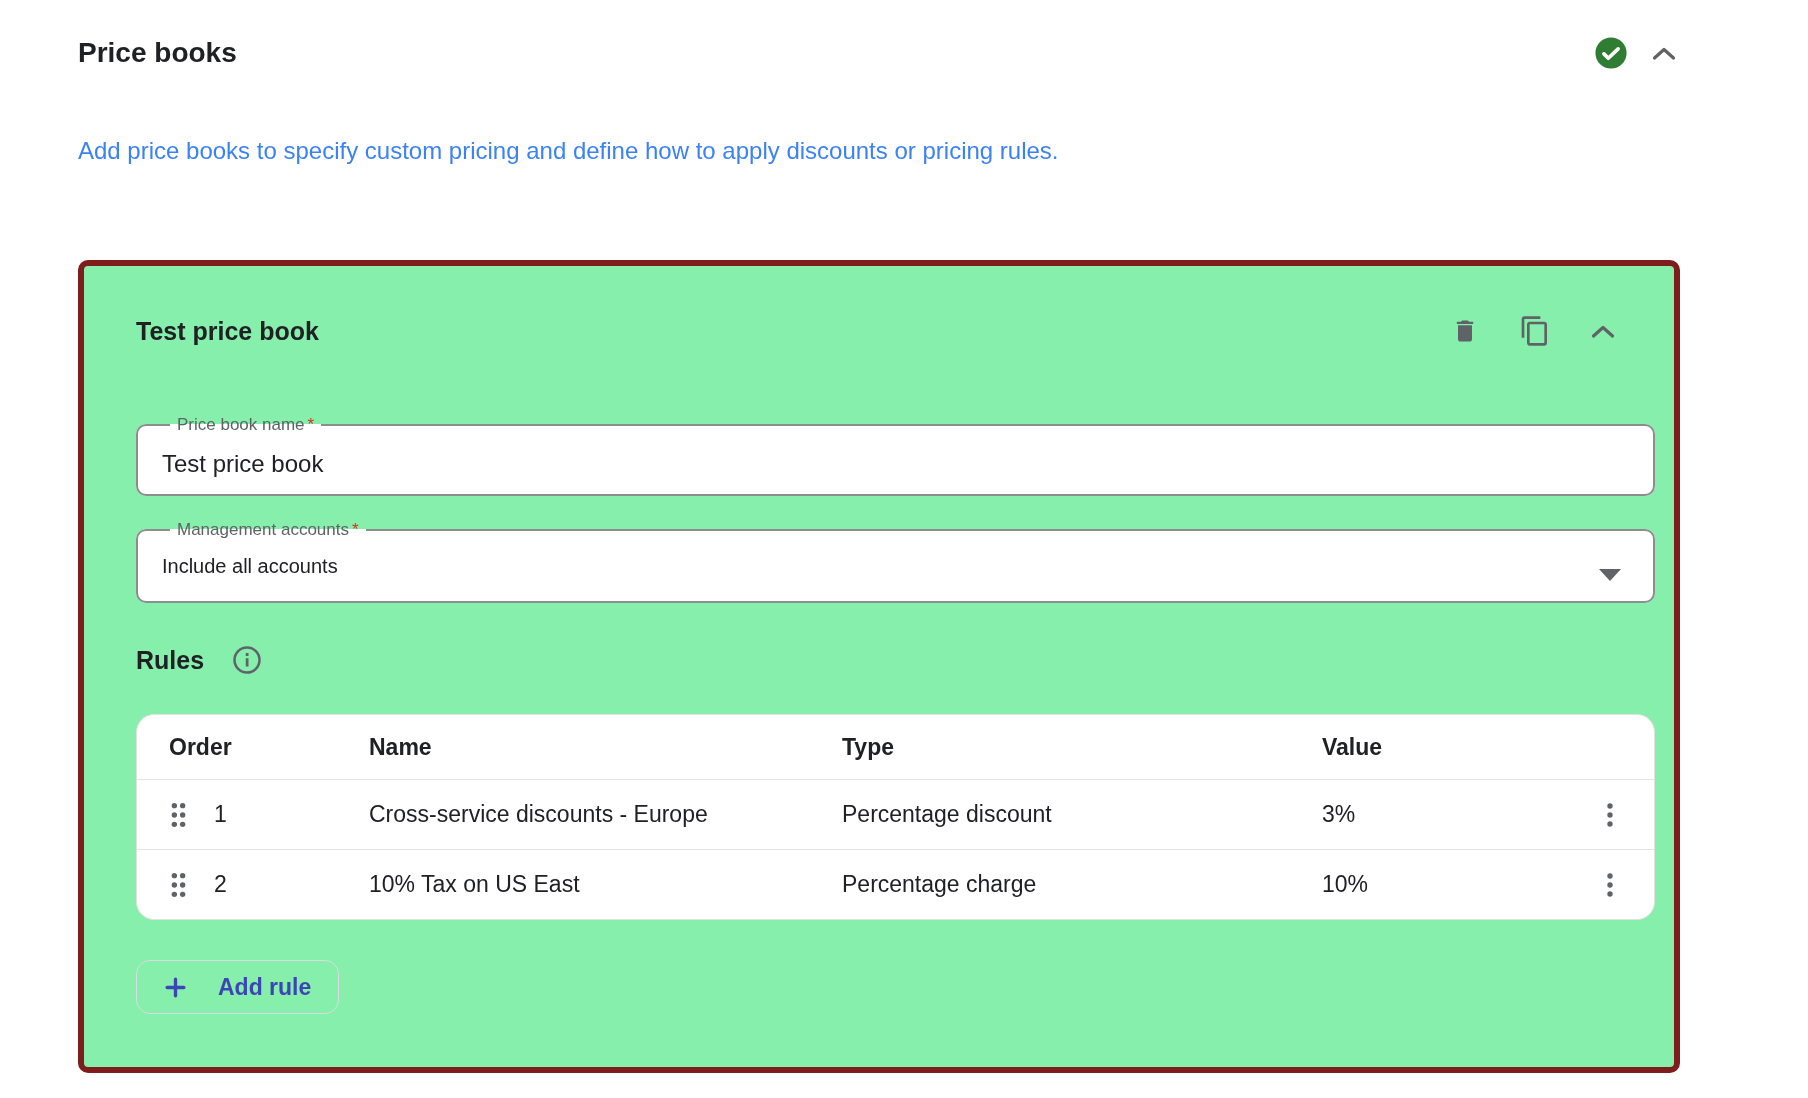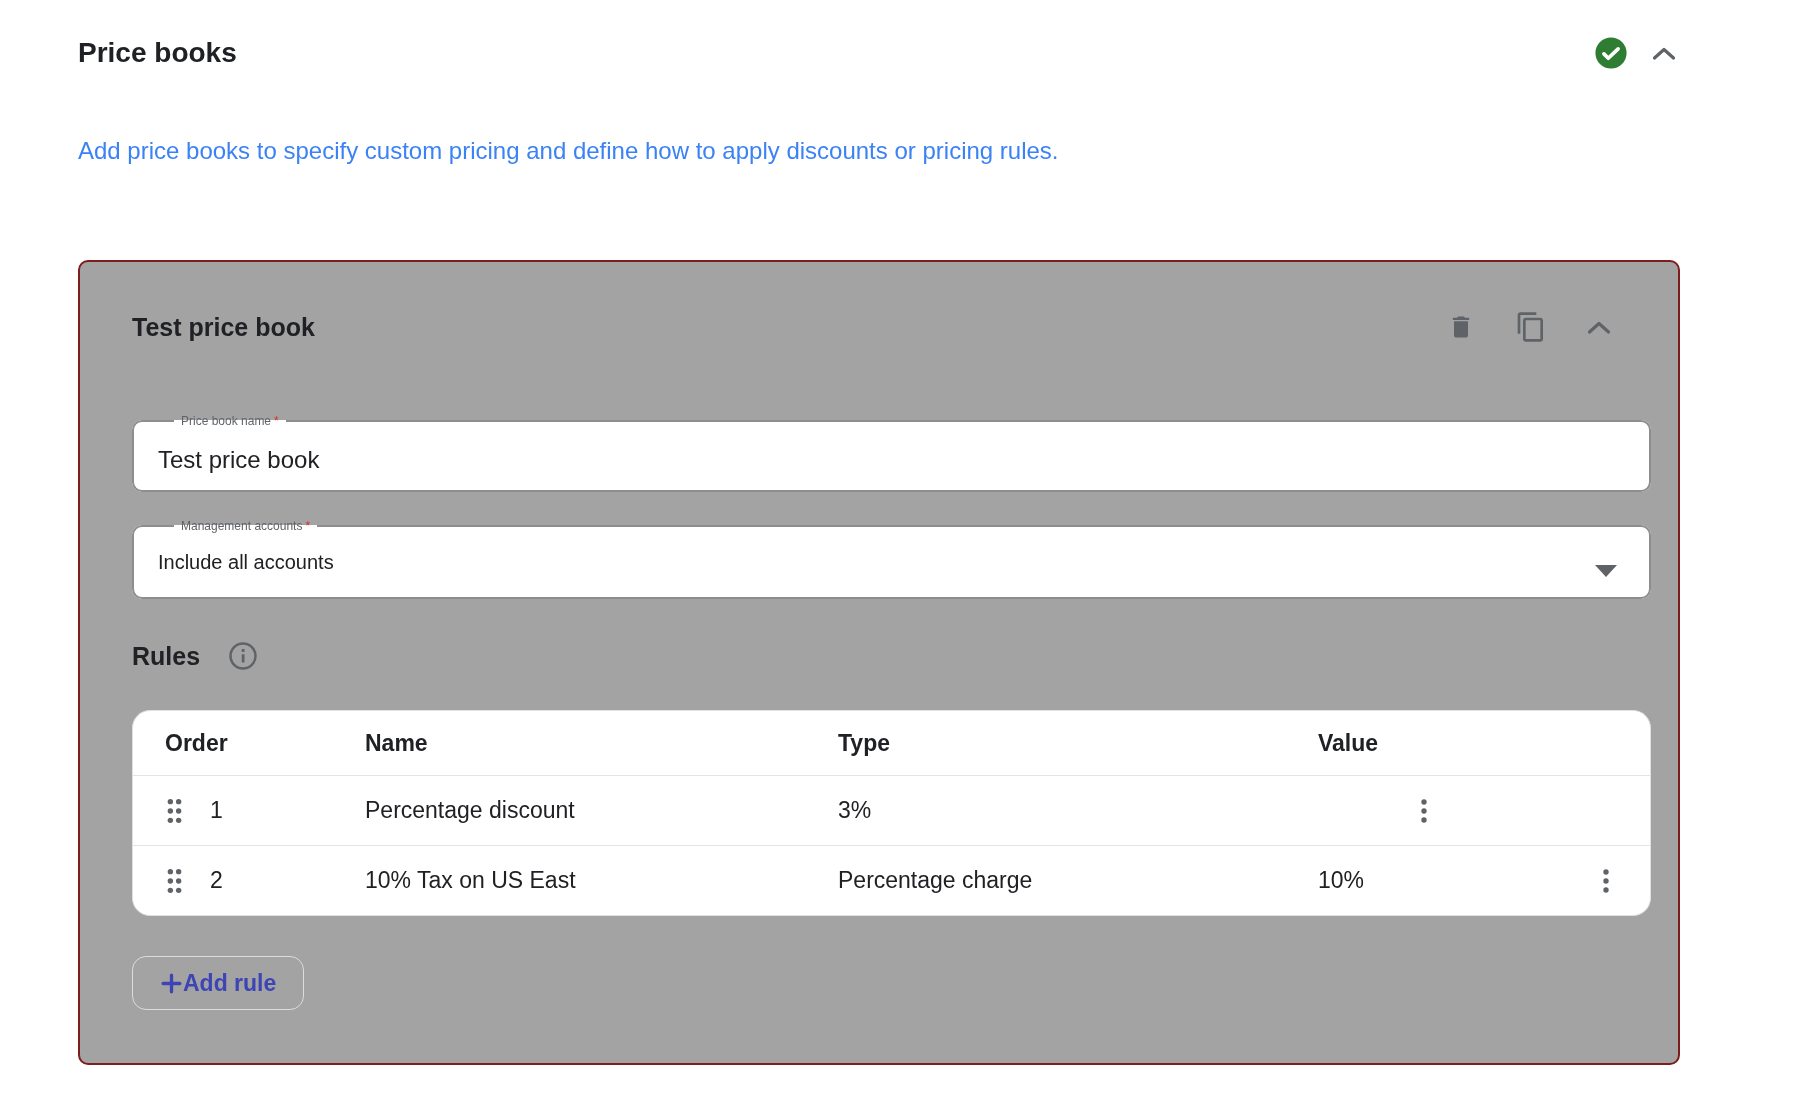--- a/index.html
+++ b/index.html
@@ -12,44 +12,44 @@
   .sec-header { display: flex; align-items: center; justify-content: space-between; }
   .sec-title { font-size: 28px; font-weight: 700; line-height: 32px; color: #202124; }
   .sec-icons { display: flex; align-items: center; gap: 24px; margin-right: 4px; }
   .icon-btn { background: none; border: none; cursor: pointer; display: inline-flex; align-items: center; justify-content: center; padding: 0; }
 
   .sec-desc { margin-top: 66px; font-size: 24px; line-height: 30px; color: #3b82f6; }
 
   
   .card {
     margin-top: 94px;
-    background: #a3a3a3;
-    border: 2px solid #7f1d1d;
+    background: #86efac;
+    border: 6px solid #7f1d1d;
     border-radius: 10px;
     padding: 48px 4px 53px 0;
   }
   .card-inner { margin-left: 52px; width: 1519px; }
 
   .card-header { display: flex; align-items: center; justify-content: space-between; height: 34px; }
   .card-title { font-size: 25px; font-weight: 700; line-height: 34px; color: #202124; }
   .card-actions { display: flex; align-items: center; gap: 40px; padding-right: 40px; }
 
   
   fieldset.field {
     border: 2px solid #8b8d90;
     border-radius: 10px;
     background: #ffffff;
     padding: 14px 24px 0 24px;
     position: relative;
   }
   fieldset.field legend {
-    font-size: 12px;
+    font-size: 17px;
     line-height: 22px;
     color: #5f6368;
-    margin-left: 16px;
+    margin-left: 8px;
     padding: 0 7px;
     white-space: nowrap;
   }
   .req { color: #d93025; margin-left: 3px; }
   .field-name { margin-top: 66px; height: 82px; }
   .field-accounts { margin-top: 23px; height: 84px; }
   .field input {
     border: none; outline: none; background: transparent;
     font-family: "Liberation Sans", sans-serif;
     font-size: 24px; color: #202124; width: 100%; padding: 0;
@@ -78,21 +78,21 @@
   .t-head { height: 64px; }
   .t-head .cell { font-weight: 700; font-size: 23px; color: #202124; }
   .t-body-row { height: 70px; border-top: 1px solid #e3e4e6; }
   .cell { padding-left: 32px; font-size: 23px; color: #202124; white-space: nowrap; overflow: hidden; }
   .cell-order { display: flex; align-items: center; gap: 26px; }
   .cell-menu { padding-left: 0; display: flex; justify-content: center; }
 
   
   .add-rule {
     margin-top: 40px;
-    display: inline-flex; align-items: center; gap: 0;
+    display: inline-flex; align-items: center; gap: 31px;
     height: 54px; padding: 0 27px;
     background: transparent;
     border: 1px solid #dadce0;
     border-radius: 14px;
     color: #3d45b5;
     font-family: "Liberation Sans", sans-serif;
     font-size: 23px; font-weight: 700;
     cursor: pointer;
   }
 </style>
@@ -197,20 +197,21 @@
                     <circle cx="13" cy="4.5" r="2.6"></circle>
                   <circle cx="5" cy="13.5" r="2.6"></circle>
                     <circle cx="13" cy="13.5" r="2.6"></circle>
                   <circle cx="5" cy="22.5" r="2.6"></circle>
                     <circle cx="13" cy="22.5" r="2.6"></circle>
                 </g>
               </svg>
             </span>
             <span>1</span>
           </div>
+          <div class="cell">Cross-service discounts - Europe</div>
           <div class="cell">Percentage discount</div>
           <div class="cell">3%</div>
           <div class="cell cell-menu">
             <button class="icon-btn">
               <span style="display:inline-flex;">
                 <svg width="10" height="30" viewBox="0 0 10 28">
                   <g fill="#5f6368">
                     <circle cx="5" cy="5" r="2.7"></circle>
                       <circle cx="5" cy="14" r="2.7"></circle>
                       <circle cx="5" cy="23" r="2.7"></circle>

